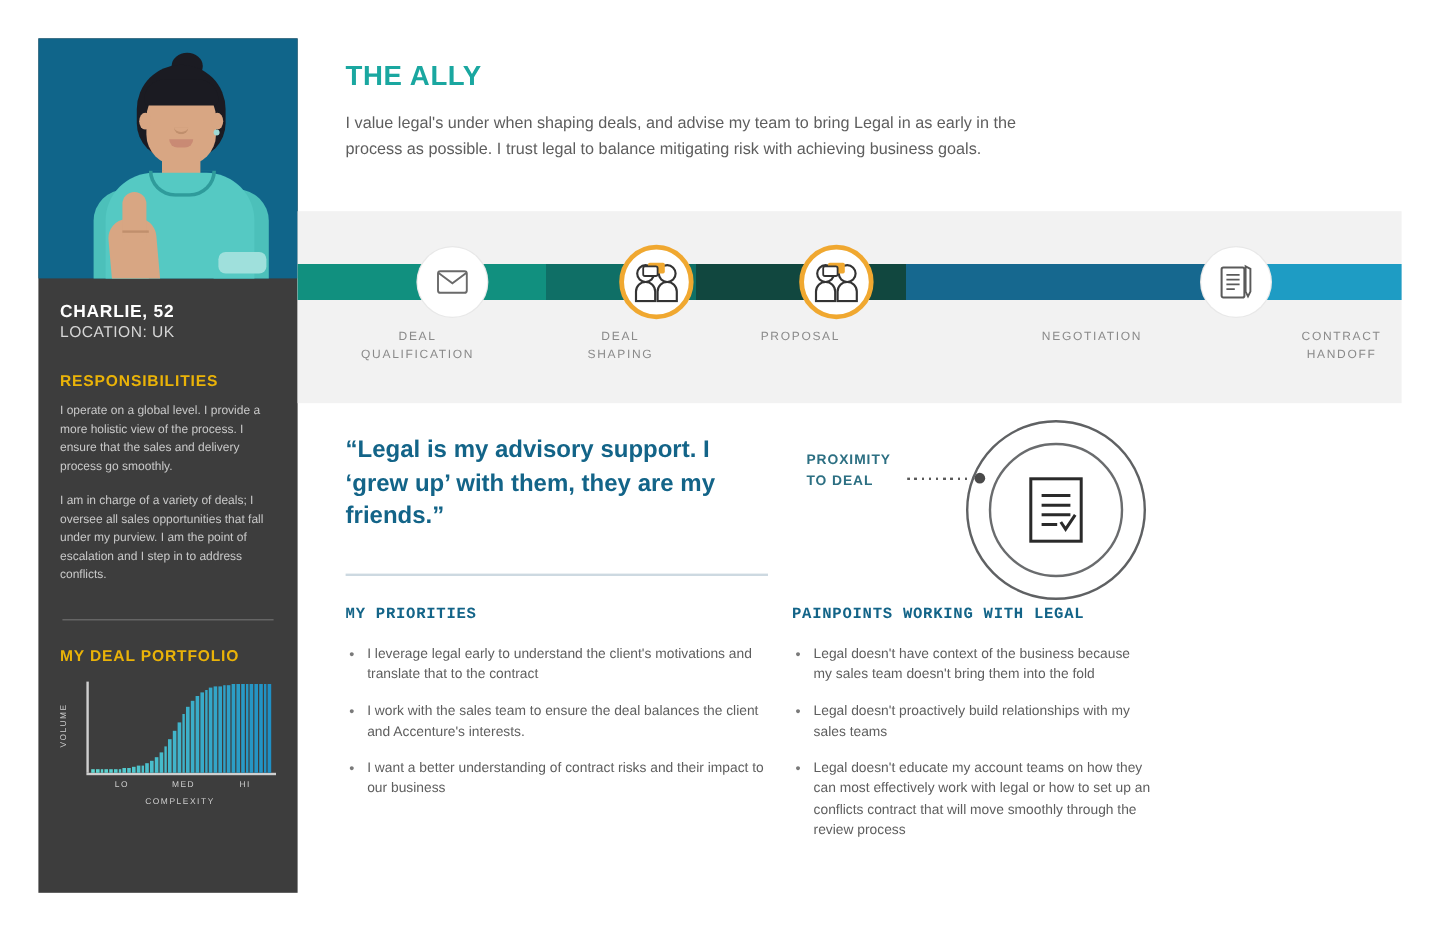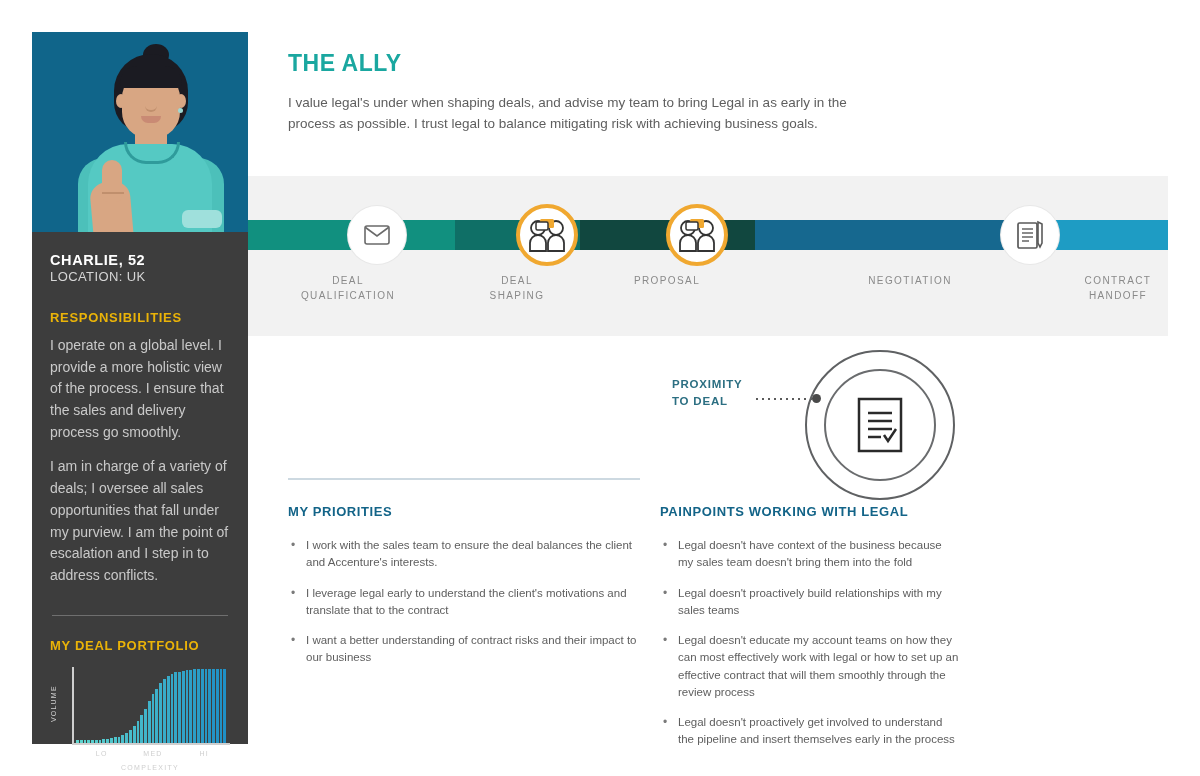--- a/index.html
+++ b/index.html
@@ -58,21 +58,21 @@
   .p-thumb { position:absolute; left:70px; top:128px; width:20px; height:42px;
     background:#d8a683; border-radius:10px 10px 6px 6px; }
   .p-thumbline { position:absolute; left:70px; top:160px; width:22px; height:2px;
     background:#c08f6d; }
 
   #sidebar-body { padding: 20px 18px 0 18px; }
   .sb-name { color:#ffffff; font-weight:bold; font-size:14.5px; letter-spacing:0.6px; }
   .sb-loc { color:#d6d6d6; font-size:13px; letter-spacing:0.4px; margin-top:1px; }
   .sb-head { color:#eab308; font-weight:bold; font-size:13px; letter-spacing:0.7px;
     margin-top:26px; }
-  .sb-para { color:#c9c9c9; font-size:14px; line-height:1.55; margin-top:10px; }
+  .sb-para { color:#c9c9c9; font-size:10px; line-height:1.55; margin-top:10px; }
   .sb-para + .sb-para { margin-top:13px; }
   .sb-divider { height:1px; background:#6f6f6f; margin:28px 2px 0 2px; }
 
   
   #chart-wrap { margin-top:22px; }
   #chart-area { position:relative; margin-top:14px; height:78px; padding-left:26px; }
   #yaxis-label { position:absolute; left:0; top:6px; width:12px; height:62px;
     color:#cfcfcf; font-size:7px; letter-spacing:1.2px;
     writing-mode:vertical-rl; transform:rotate(180deg); text-align:center; }
   #axis-v { position:absolute; left:22px; top:0; width:1.5px; height:76px; background:#cfcfcf; }
@@ -118,21 +118,21 @@
   #prox-dots { position:absolute; left:84px; top:38px; width:58px; height:2px;
     background: repeating-linear-gradient(to right, #5a5a5a 0 2px, transparent 2px 6px); }
   #prox-dot { position:absolute; left:140px; top:34px; width:9px; height:9px;
     border-radius:50%; background:#4a4a4a; }
   #ring-outer { position:absolute; left:133px; top:-10px; width:150px; height:150px;
     border:2.5px solid #5f6163; border-radius:50%; }
   #ring-inner { position:absolute; left:152px; top:9px; width:112px; height:112px;
     border:2px solid #6a6c6e; border-radius:50%; }
 
   
-  .col-head { font-size:13px; font-weight:bold; letter-spacing:0.6px; color:#136488; }
+  .col-head { font-size:13px; font-weight:bold; letter-spacing:0.6px; color:#136488;font-family:Liberation Mono, monospace; }
   #priorities { position:absolute; left:288px; top:504px; width:356px; }
   #painpoints { position:absolute; left:660px; top:504px; width:300px; }
   ul.bullets { list-style:none; margin-top:18px; }
   ul.bullets li { position:relative; padding-left:18px; color:#5e5e5e;
     font-size:11.5px; line-height:1.5; margin-bottom:13px; }
   ul.bullets li::before { content:"\2022"; position:absolute; left:3px; top:-1px;
     color:#7a7a7a; font-size:12px; }
 
   svg { display:block; }
 </style>
@@ -296,20 +296,21 @@
       </div>
     <div id="tl-labels">
         <div class="tl-label" style="left: 20px;">DEAL<br>QUALIFICATION</div>
         <div class="tl-label" style="left: 189px;">DEAL<br>SHAPING</div>
         <div class="tl-label" style="left: 339px;">PROPOSAL</div>
         <div class="tl-label" style="left: 582px;">NEGOTIATION</div>
         <div class="tl-label" style="left: 790px;">CONTRACT<br>HANDOFF</div>
       </div>
   </div>
 
+  <blockquote id="quote">“Legal is my advisory support. I ‘grew up’ with them, they are my friends.”</blockquote>
   <div id="quote-rule"></div>
 
   <div id="proximity">
     <div id="prox-label">
       <span>PROXIMITY</span><br>
       <span>TO DEAL</span>
     </div>
     <div id="prox-dots"></div>
     <div id="prox-dot"></div>
     <div id="ring-outer"></div>
@@ -323,29 +324,28 @@
           <line x1="11" y1="40" x2="24" y2="40" stroke="#2a2a2a" stroke-width="2.5"></line>
           <polyline points="27,38 31,44 39,32" fill="none" stroke="#2a2a2a" stroke-width="2.5"></polyline>
         </svg>
       </div>
     </div>
   </div>
 
   <section id="priorities">
     <h2 class="col-head">MY PRIORITIES</h2>
     <ul class="bullets" id="priorities-list">
+        <li>I leverage legal early to understand the client's motivations and translate that to the contract</li>
         <li>I work with the sales team to ensure the deal balances the client and Accenture's interests.</li>
-        <li>I leverage legal early to understand the client's motivations and translate that to the contract</li>
         <li>I want a better understanding of contract risks and their impact to our business</li>
       </ul>
   </section>
 
   <section id="painpoints">
     <h2 class="col-head">PAINPOINTS WORKING WITH LEGAL</h2>
     <ul class="bullets" id="painpoints-list">
         <li>Legal doesn't have context of the business because my sales team doesn't bring them into the fold</li>
         <li>Legal doesn't proactively build relationships with my sales teams</li>
-        <li>Legal doesn't educate my account teams on how they can most effectively work with legal or how to set up an effective contract that will them smoothly through the review process</li>
-        <li>Legal doesn't proactively get involved to understand the pipeline and insert themselves early in the process</li>
+        <li>Legal doesn't educate my account teams on how they can most effectively work with legal or how to set up an conflicts contract that will move smoothly through the review process</li>
       </ul>
   </section>
 
 </div>
 
 </body></html>

